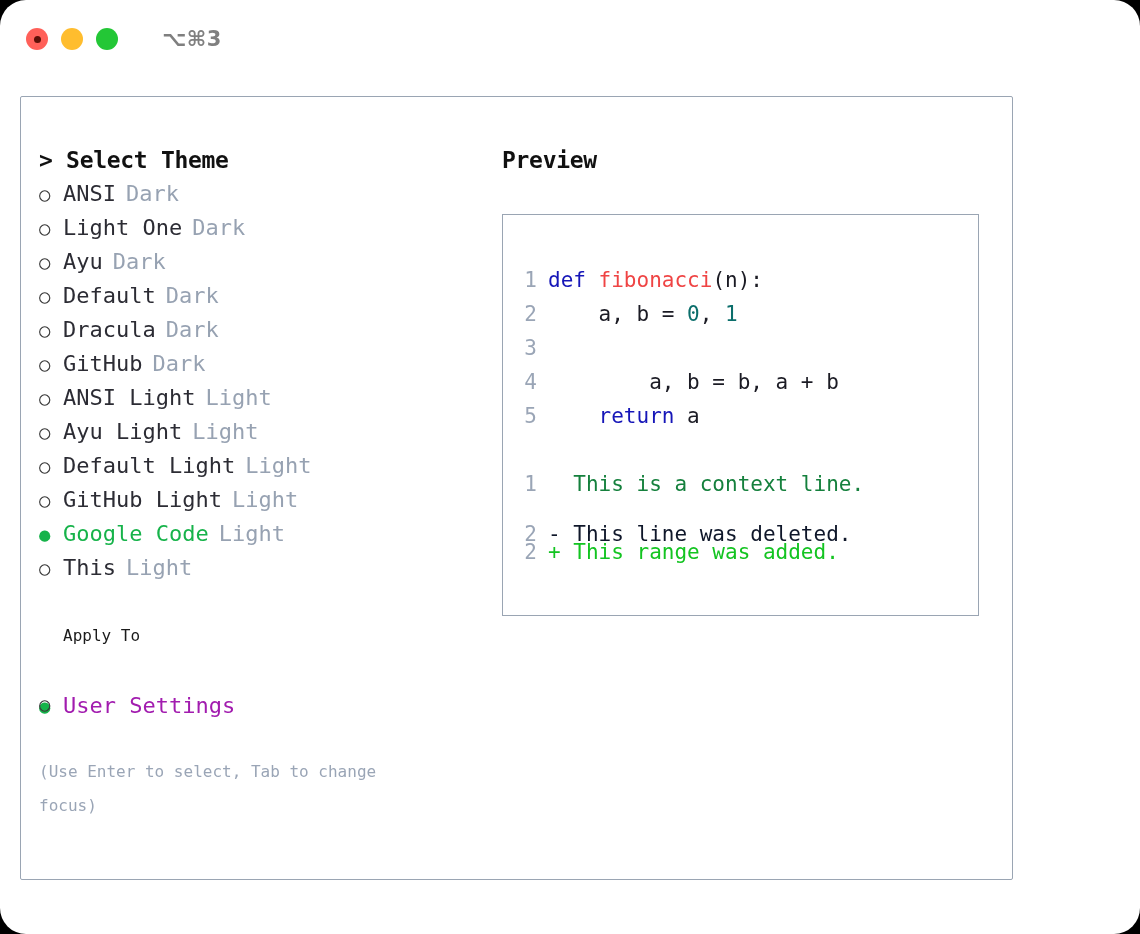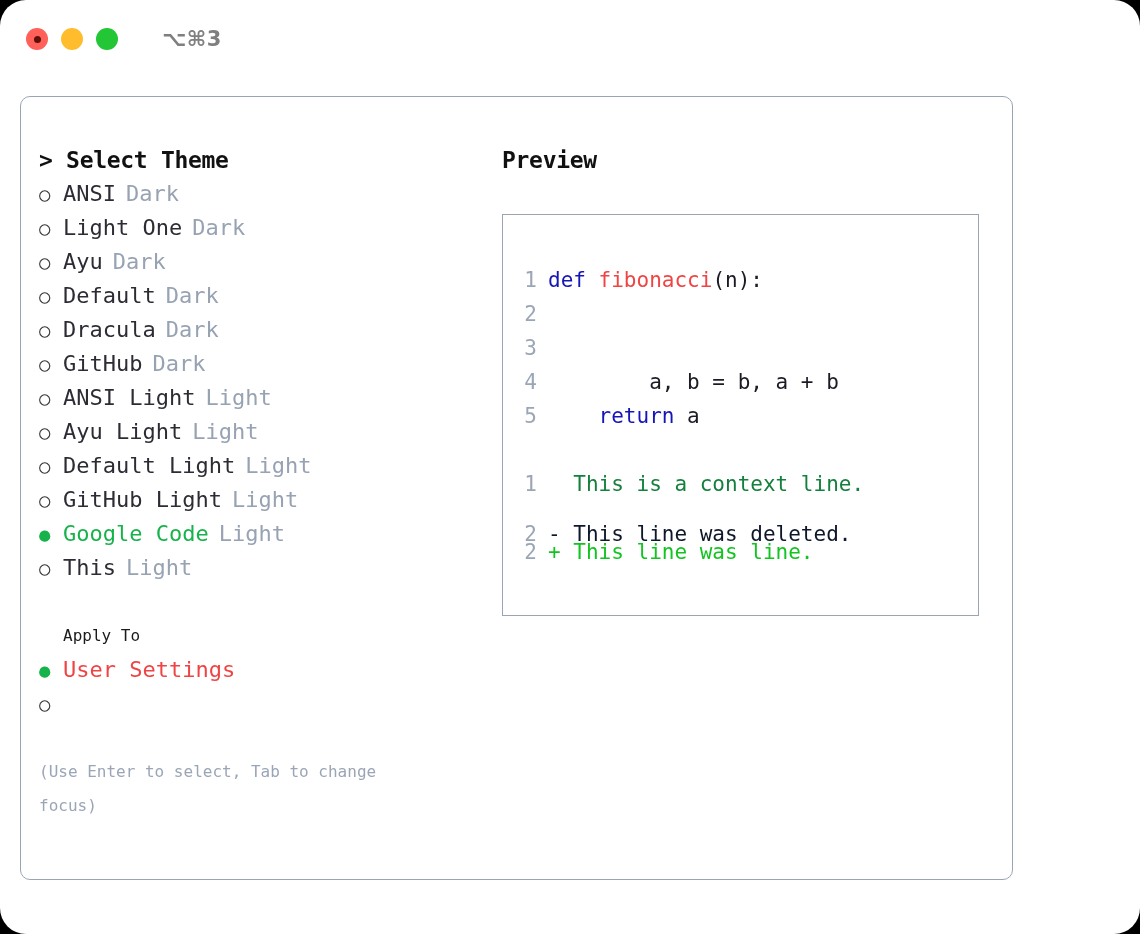--- a/index.html
+++ b/index.html
@@ -68,21 +68,21 @@
   }
 
   
   #panel {
     position: absolute;
     left: 20px;
     top: 96px;
     width: 993px;
     height: 784px;
     border: 1.5px solid #9aa5b3;
-    border-radius: 10px;
+    border-radius: 2px;
     box-sizing: border-box;
     background: #ffffff;
     text-decoration: underline;
   }
 
   
   #cols {
     position: absolute;
     left: 0; top: 0;
     width: 100%; height: 100%;
@@ -154,21 +154,21 @@
   .apply-row {
     display: flex;
     align-items: baseline;
     height: 34px;
     line-height: 34px;
     font-size: 22px;
     white-space: pre;
   }
   .apply-row .label { color: #2c2c34; }
   .apply-row.selected .bullet { color: #16b34a; }
-  .apply-row.selected .label  { color: #ef4444; }
+  .apply-row.selected .label  { color: #a21caf; margin-top: 36px; }
 
   
   #hint {
     margin-top: 34px;
     font-size: 16px;
     line-height: 34px;
     color: #9aa5b6;
     width: 400px;
   }
 
@@ -263,27 +263,27 @@
 
         <div id="hint">(Use Enter to select, Tab to change focus)</div>
       </div>
 
       <div id="right-col">
         <div class="section-heading">Preview</div>
 
         <div id="preview-box">
           <div id="code-area">
               <div class="code-line"><span class="lineno">1</span><span class="code-text"><span class="tok-kw">def </span><span class="tok-fn">fibonacci</span><span class="tok-plain">(n):</span></span></div>
-              <div class="code-line"><span class="lineno">2</span></div>
+              <div class="code-line"><span class="lineno">2</span><span class="code-text"><span class="tok-plain">    a, b = </span><span class="tok-num">0</span><span class="tok-plain">, </span><span class="tok-num">1</span></span></div>
               <div class="code-line"><span class="lineno">3</span></div>
               <div class="code-line"><span class="lineno">4</span><span class="code-text"><span class="tok-plain">        a, b = b, a + b</span></span></div>
               <div class="code-line"><span class="lineno">5</span><span class="code-text"><span class="tok-kw">    return </span><span class="tok-plain">a</span></span></div>
               <div class="diff-gap"></div>
               <div class="code-line"><span class="lineno">1</span><span class="code-text diff-ctx">  This is a context line.</span></div>
               <div class="code-line"><span class="lineno">2</span><span class="code-text diff-del">- This line was deleted.</span></div>
-              <div class="code-line"><span class="lineno">2</span><span class="code-text diff-add">+ This line was line.</span></div>
+              <div class="code-line"><span class="lineno">2</span><span class="code-text diff-add">+ This range was added.</span></div>
             </div>
         </div>
       </div>
 
     </div>
   </div>
 </div>
 
 </body></html>

